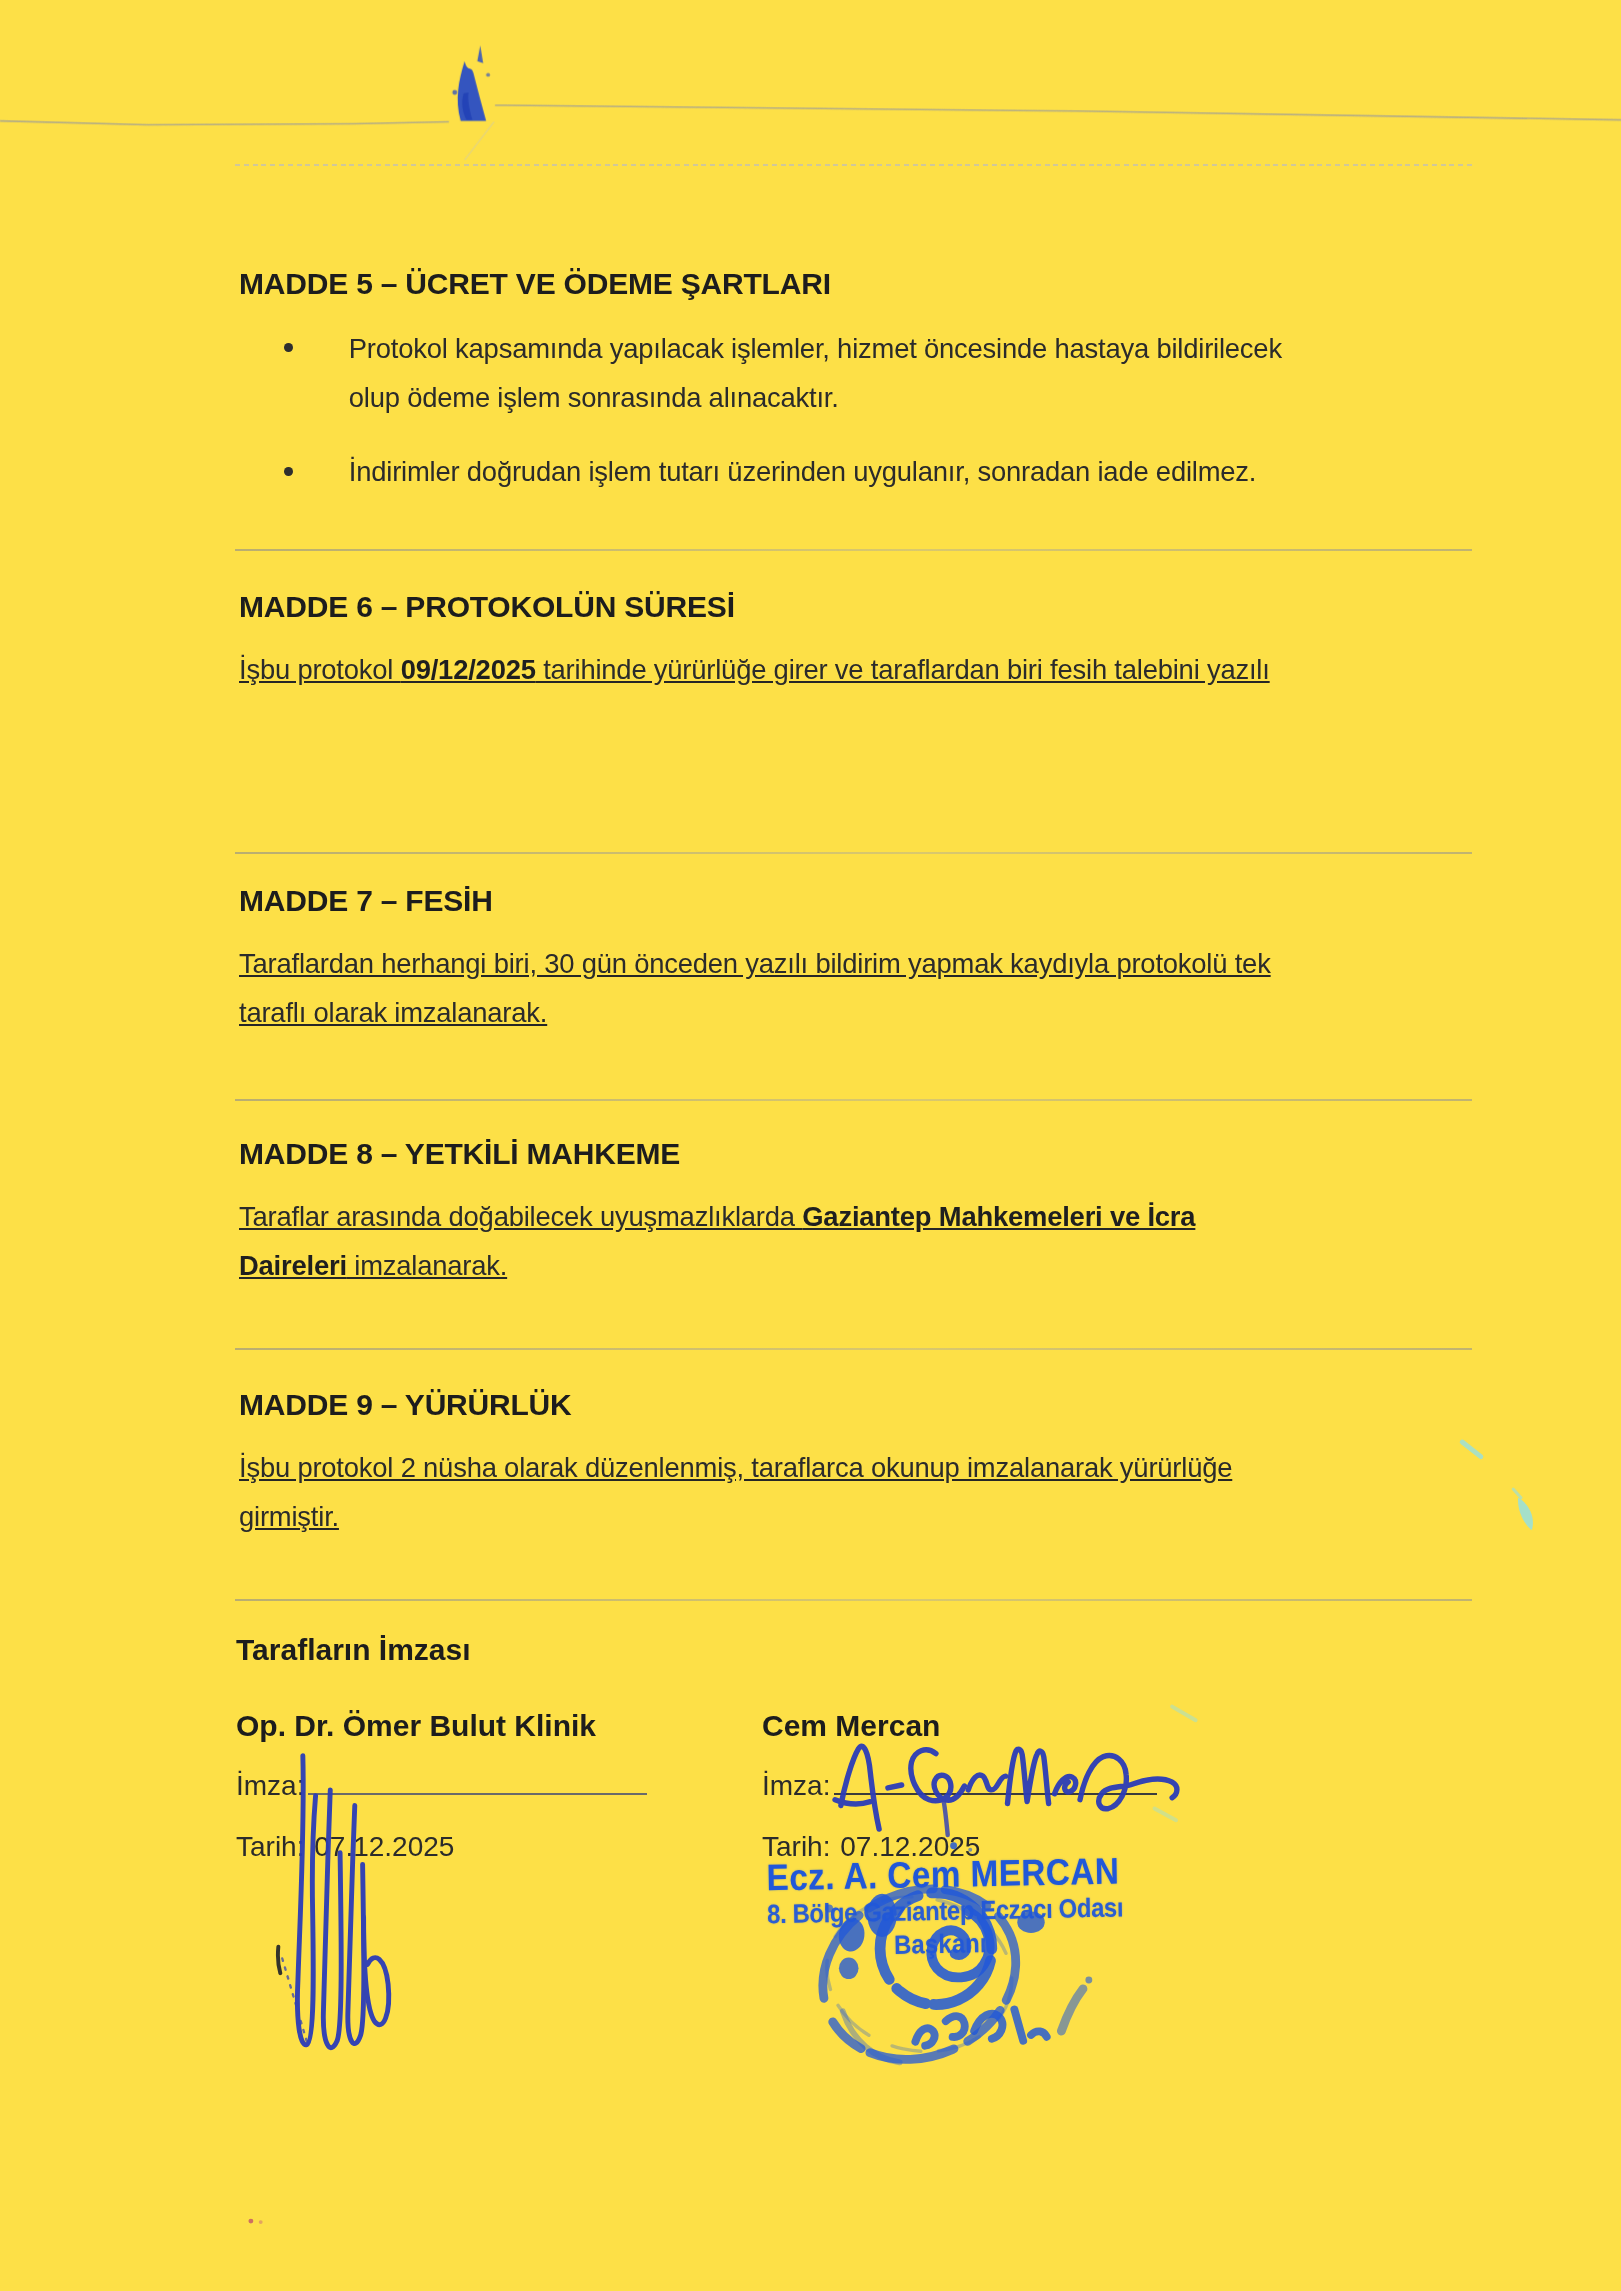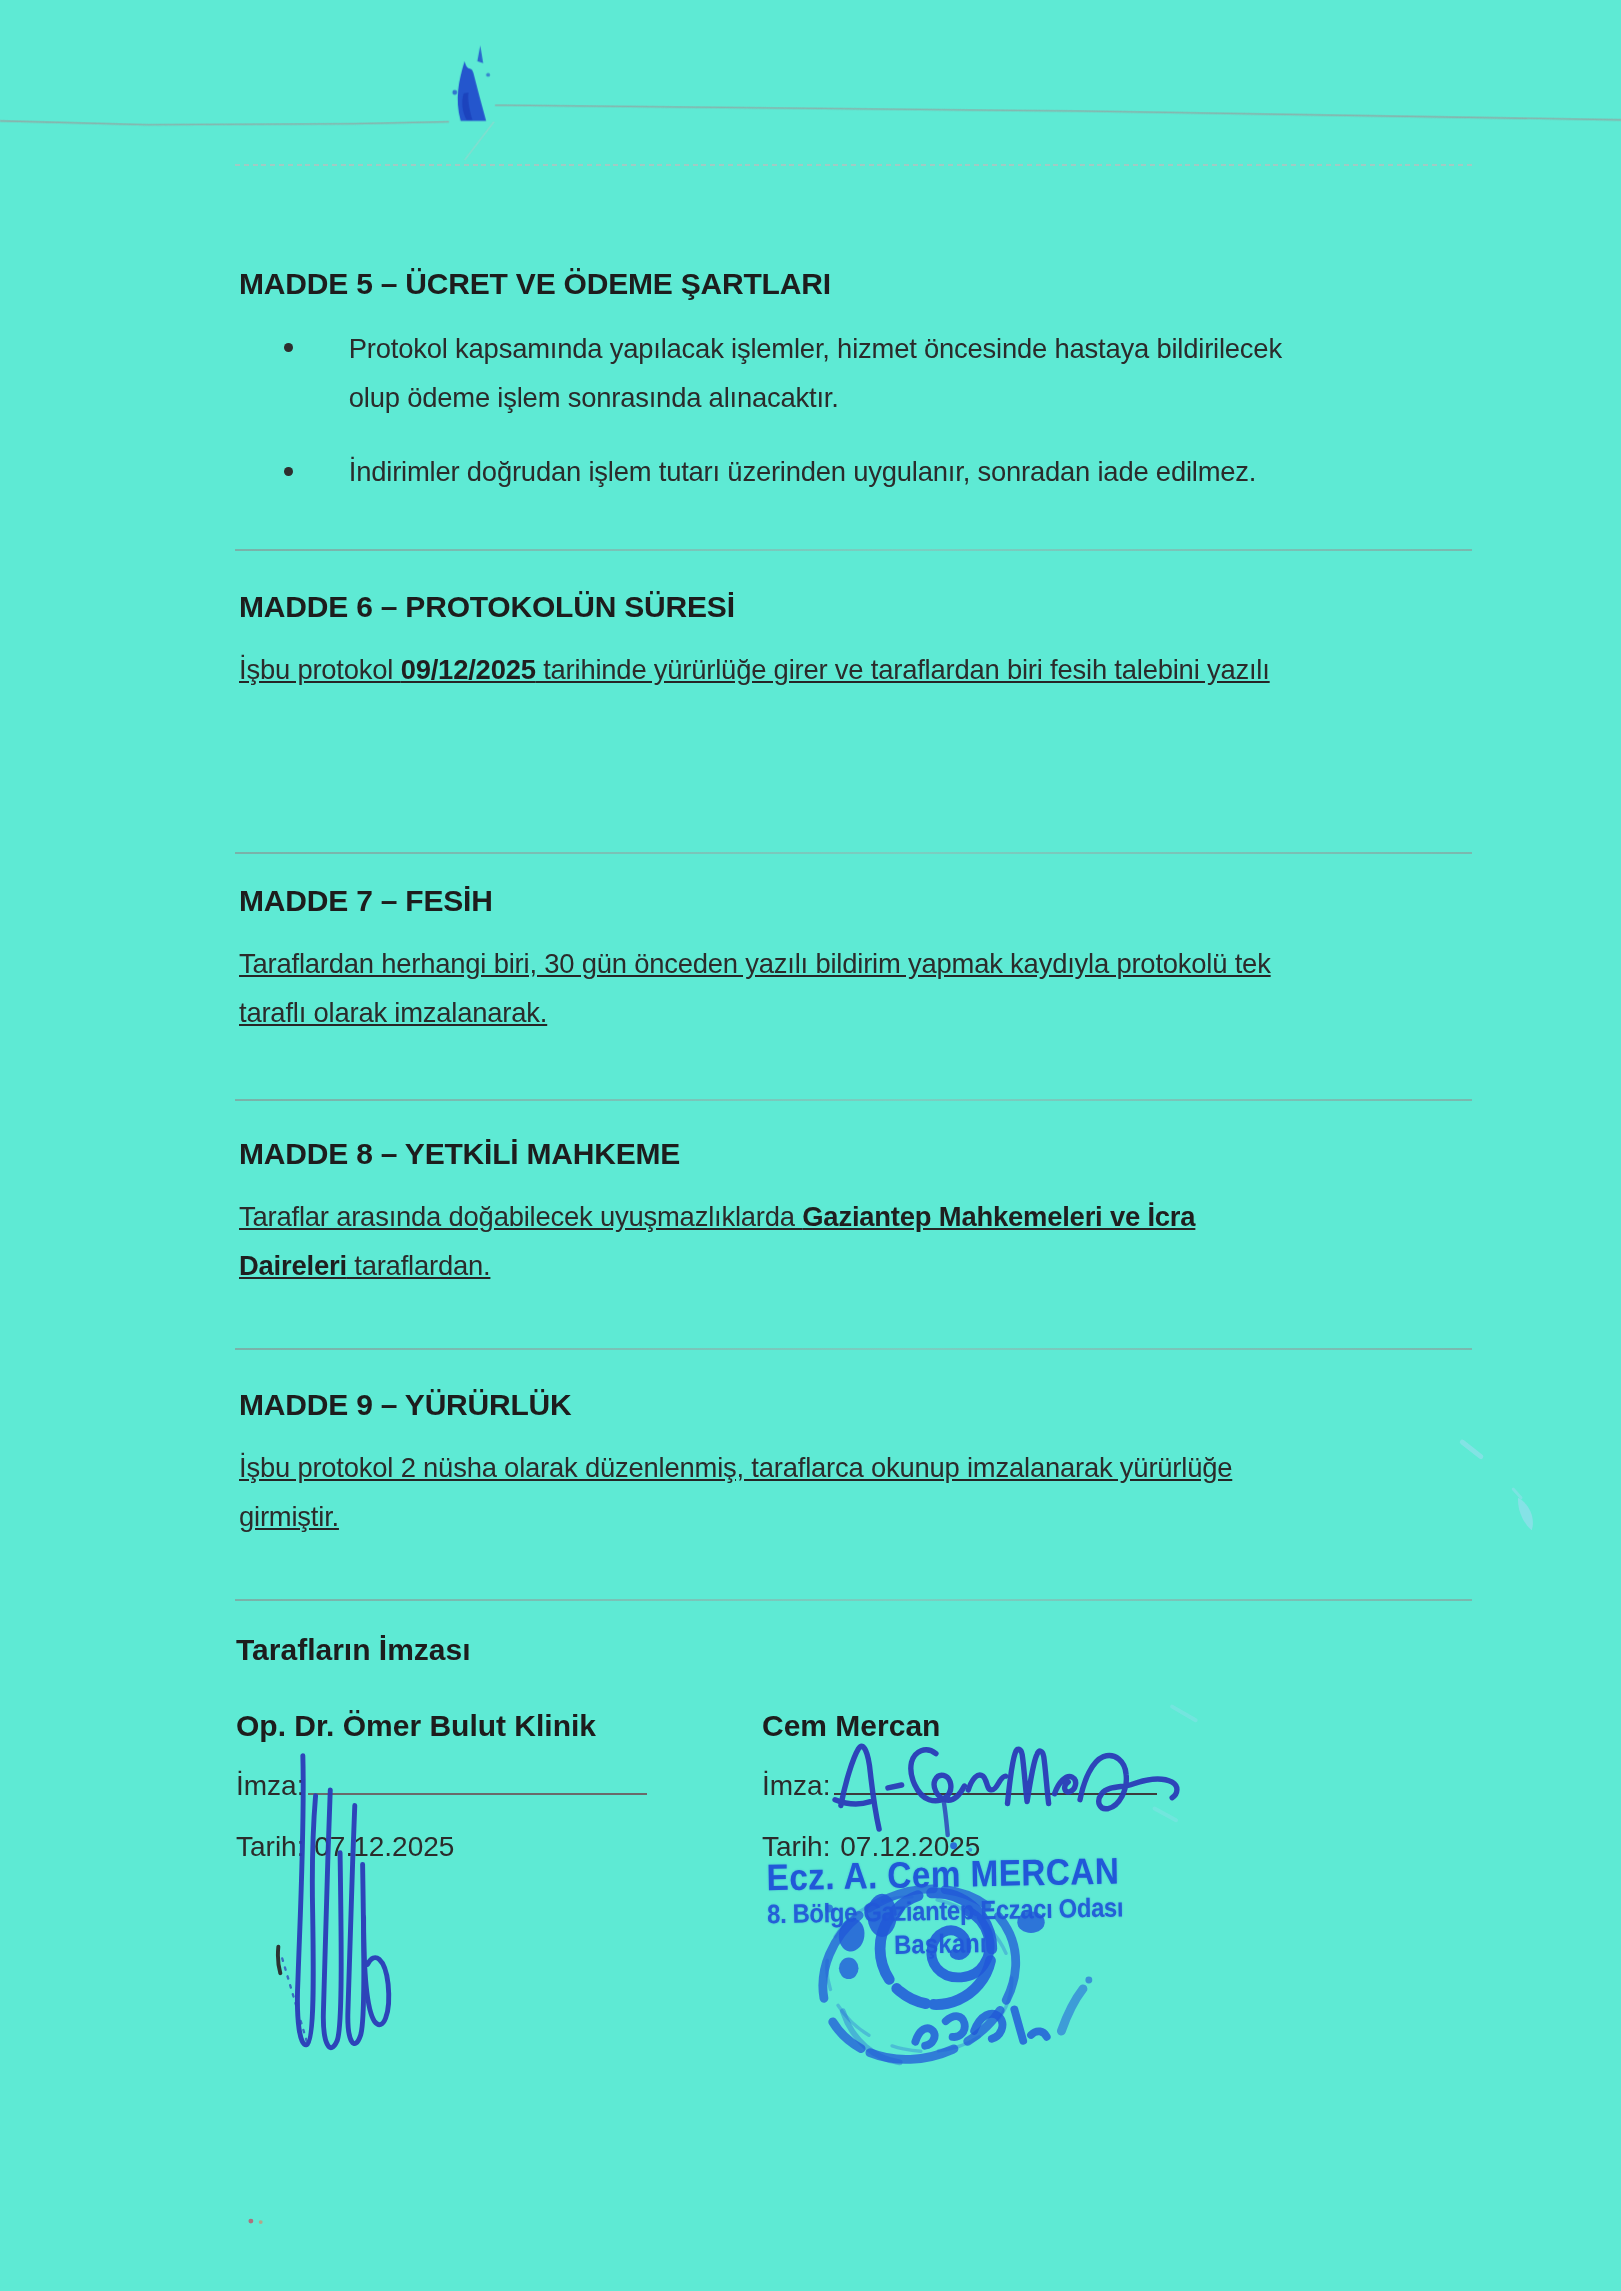--- a/index.html
+++ b/index.html
@@ -6,21 +6,21 @@
     --ink:#2b3cb8;
     --stamp:#2158d8;
     --cyan:#8fe0ea;
     --text:#262626;
   }
   html,body{margin:0;padding:0;background:#e9e9e9;}
   .page{
     position:relative;
     width:1621px;height:2292px;
     margin:0 auto;
-    background:#5eead4;
+    background:#fde047;
     font-family:"Liberation Sans","DejaVu Sans",sans-serif;
     color:var(--text);
     overflow:hidden;
   }
   
   .sections{position:absolute;left:0;top:0;width:100%;height:100%;}
   .madde{position:absolute;left:239px;width:1241px;}
   .madde:nth-of-type(1){top:259px;}
   .madde:nth-of-type(2){top:582px;}
   .madde:nth-of-type(3){top:876px;}
@@ -114,21 +114,21 @@
         <h2 class="madde-heading">MADDE 7 – FESİH</h2>
         <div class="para-block">
           <div class="text-line"><span>Taraflardan herhangi biri, 30 gün önceden yazılı bildirim yapmak kaydıyla protokolü tek</span></div>
           <div class="text-line"><span>taraflı olarak imzalanarak.</span></div>
         </div>
       </section>
       <section class="madde">
         <h2 class="madde-heading">MADDE 8 – YETKİLİ MAHKEME</h2>
         <div class="para-block">
           <div class="text-line"><span>Taraflar arasında doğabilecek uyuşmazlıklarda </span><strong>Gaziantep Mahkemeleri ve İcra</strong></div>
-          <div class="text-line"><strong>Daireleri</strong><span> taraflardan.</span></div>
+          <div class="text-line"><strong>Daireleri</strong><span> imzalanarak.</span></div>
         </div>
       </section>
       <section class="madde">
         <h2 class="madde-heading">MADDE 9 – YÜRÜRLÜK</h2>
         <div class="para-block">
           <div class="text-line"><span>İşbu protokol 2 nüsha olarak düzenlenmiş, taraflarca okunup imzalanarak yürürlüğe</span></div>
           <div class="text-line"><span>girmiştir.</span></div>
         </div>
       </section>
     </div>

